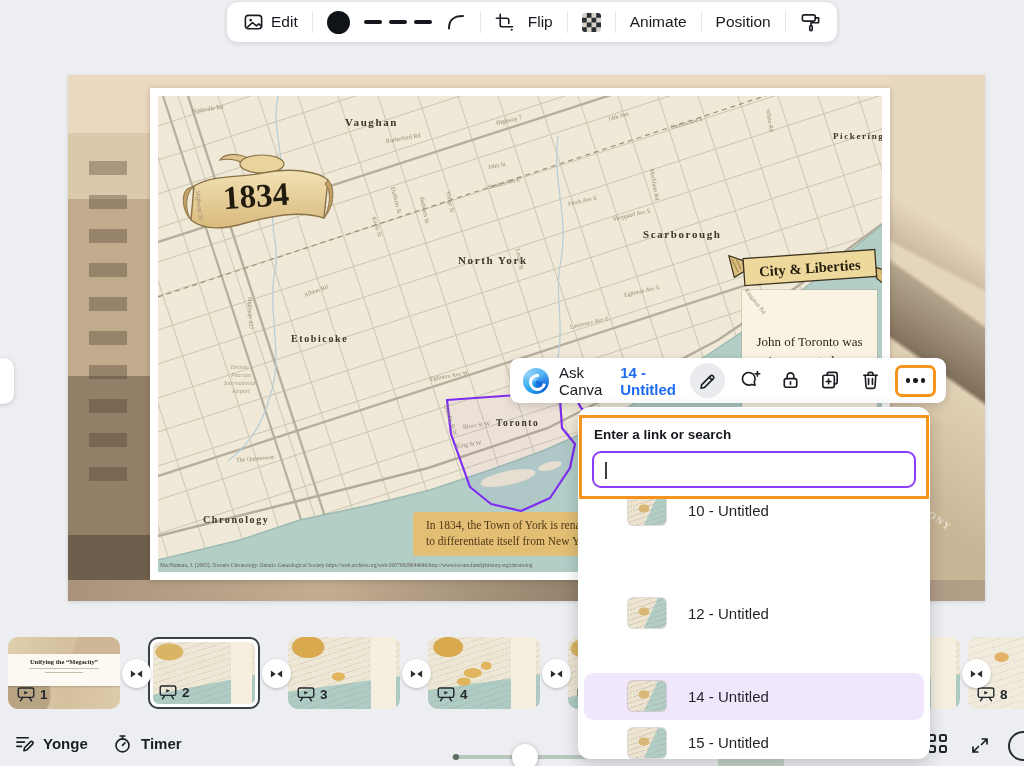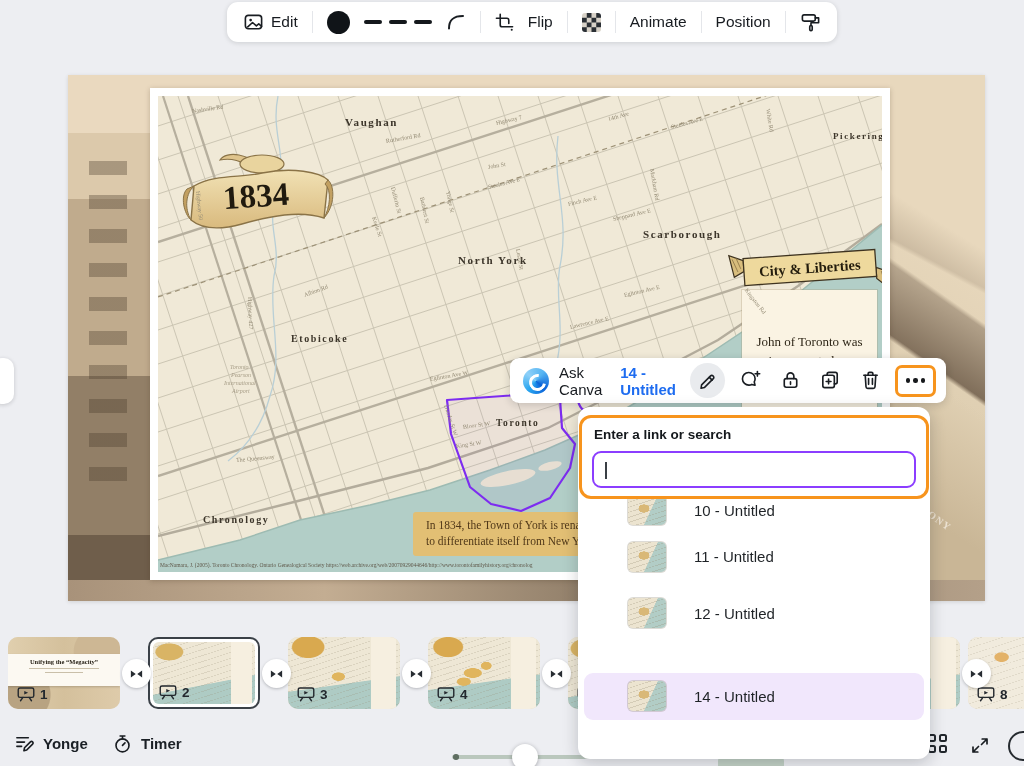--- a/index.html
+++ b/index.html
@@ -72,28 +72,28 @@
   .ctx-btn{width:30px;height:30px;display:flex;align-items:center;justify-content:center;cursor:pointer;flex:none}
   .pencil-wrap{width:35px;height:35px;border-radius:50%;background:#e9ebee;display:flex;align-items:center;
     justify-content:center;cursor:pointer;flex:none;margin-left:4px}
   .more-box{width:41px;height:32px;border:3px solid var(--accent);border-radius:7px;display:flex;align-items:center;
     justify-content:center;gap:3px;cursor:pointer;flex:none;box-sizing:border-box}
   .more-box i{width:4.4px;height:4.4px;border-radius:50%;background:#17191c}
   
   .popover{position:absolute;left:578px;top:407px;width:352px;height:352px;background:#fff;border-radius:12px;
     box-shadow:0 4px 16px rgba(20,24,30,.22);z-index:40}
   .orange-box{position:absolute;left:1px;right:1px;top:8px;height:84px;background:#fff;border:3px solid var(--accent);
-    border-radius:12px;z-index:3;box-sizing:border-box}
+    border-radius:0;z-index:3;box-sizing:border-box}
   .orange-box .lbl{position:absolute;left:12px;top:9px;font-size:13.5px;font-weight:600;color:#14181c}
   .link-input{position:absolute;left:10px;right:10px;top:33px;height:37px;border:2px solid var(--purple);
     border-radius:9px;background:#fff;box-sizing:border-box}
   .caret{position:absolute;left:11px;top:9px;width:1.5px;height:17px;background:#3a3f45}
   .pp-list{position:absolute;left:0;top:0;width:100%;height:100%;overflow:hidden;border-radius:12px;z-index:1}
   .pp-row{position:absolute;left:6px;right:6px;height:46.5px;border-radius:9px;display:flex;align-items:center;
-    gap:28px;padding-left:44px;cursor:pointer}
+    gap:22px;padding-left:44px;cursor:pointer}
   .pp-row.selected{background:var(--rowhl)}
   .pp-thumb{width:38px;height:30px;border-radius:5px;flex:none;box-shadow:0 0 0 1px rgba(120,110,90,.25)}
   .pp-map{background:
     radial-gradient(ellipse at 42% 45%,#d9b877 0 17%,transparent 18%),
     repeating-linear-gradient(-18deg,transparent 0 4px,rgba(150,140,115,.28) 4px 4.8px),
     linear-gradient(115deg,transparent 57%,#b2cdc6 58%),#ece4d0}
   .pp-banner{background:linear-gradient(180deg,#e6d6bd 0 26%,#f4ecd9 26% 46%,#d9c5a3 46% 54%,#e6d6bd 54% 70%,
     #d9c5a3 70% 78%,#e6d6bd 78%)}
   .pp-row span{font-size:15px;color:#1f2327}
   
@@ -411,31 +411,31 @@
       <i></i>
     </div>
 </div>
 
 <div class="popover">
   <div class="pp-list" id="pp-list">
       <div class="pp-row" style="top: 80px;">
         <div class="pp-thumb pp-map"></div>
         <span>10 - Untitled</span>
       </div>
-      <div class="pp-row" style="top: 126.5px;">
-        <div class="pp-thumb pp-map"></div>
-        <span>11 - Untitled</span>
-      </div>
       <div class="pp-row" style="top: 183px;">
         <div class="pp-thumb pp-map"></div>
         <span>12 - Untitled</span>
       </div>
       <div class="pp-row selected" style="top: 266px;">
         <div class="pp-thumb pp-map"></div>
         <span>14 - Untitled</span>
+      </div>
+      <div class="pp-row" style="top: 312.5px;">
+        <div class="pp-thumb pp-map"></div>
+        <span>15 - Untitled</span>
       </div>
     </div>
   <div class="orange-box">
     <div class="lbl">Enter a link or search</div>
     <div class="link-input">
       <div class="caret"></div>
     </div>
   </div>
 </div>
 

